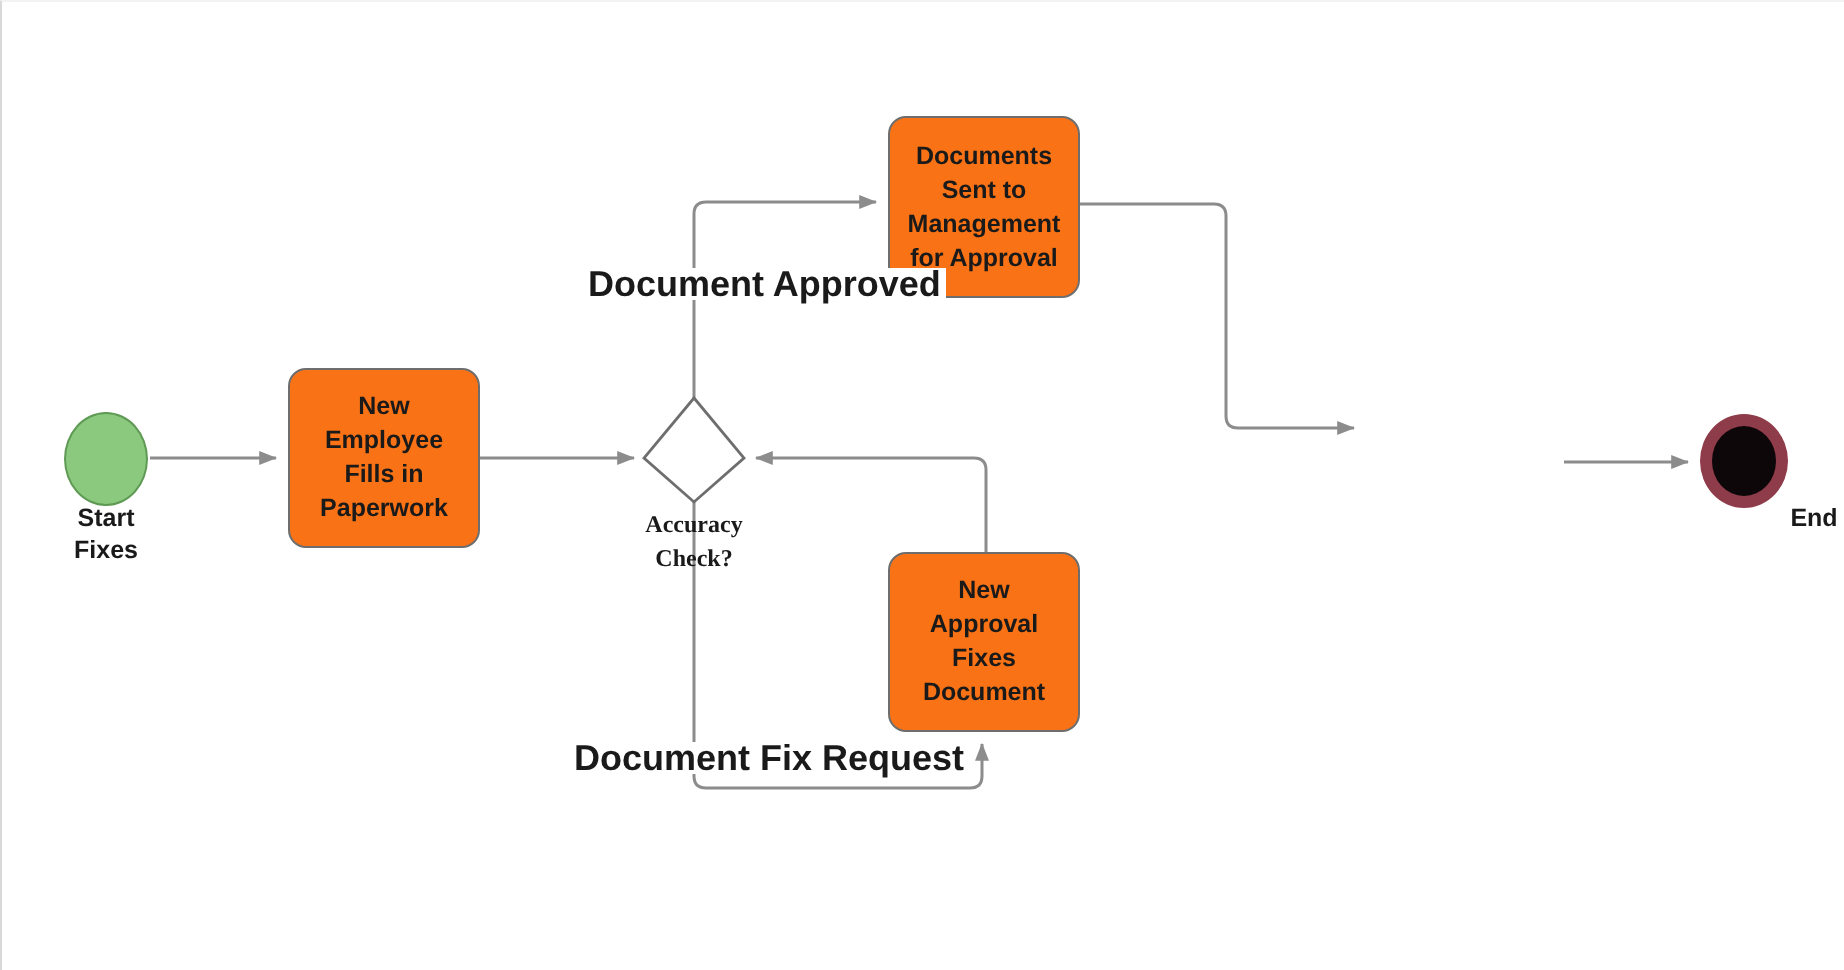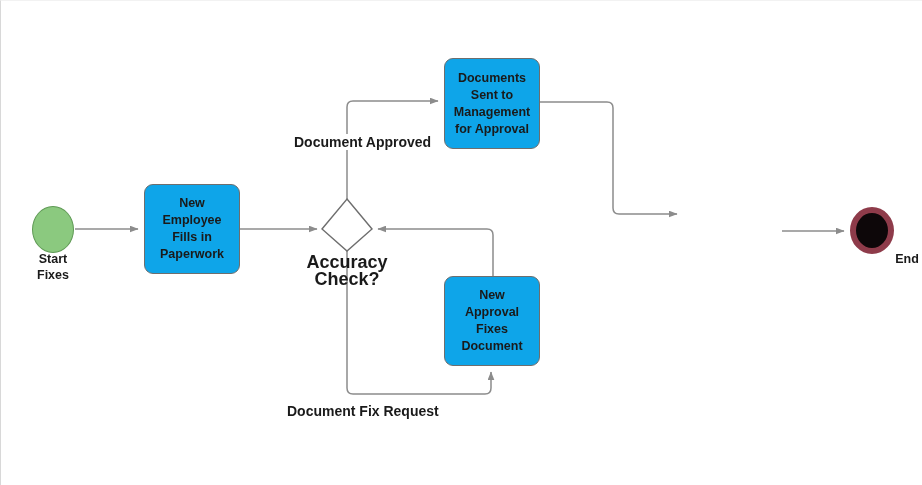--- a/index.html
+++ b/index.html
@@ -25,21 +25,21 @@
     left: 0;
     top: 0;
     width: 922px;
     height: 485px;
   }
   .node {
     position: absolute;
     box-sizing: border-box;
   }
   .task {
-    background: #0ea5e9;
+    background: #f97316;
     border: 1.4px solid #6e6e6e;
     border-radius: 9px;
     display: flex;
     align-items: center;
     justify-content: center;
     text-align: center;
     color: #1a1a1a;
     font-size: 12.5px;
     line-height: 17px;
     font-weight: 600;
@@ -67,29 +67,30 @@
     color: #1a1a1a;
     font-size: 12.5px;
     line-height: 16px;
     font-weight: 600;
     white-space: pre-line;
   }
   .gw-label {
     position: absolute;
     text-align: center;
     color: #1a1a1a;
-    font-size: 18px;
+    font-size: 12px;
     line-height: 17px;
     font-weight: 600;
     white-space: pre-line;
+    font-family: Liberation Serif, serif;
   }
   .edge-label {
     position: absolute;
     color: #1a1a1a;
-    font-size: 14px;
+    font-size: 18px;
     line-height: 16px;
     font-weight: 600;
     white-space: nowrap;
     background: #ffffff;
     padding: 0 3px;
   }
 </style>
 </head>
 <body>
 
@@ -135,15 +136,15 @@
 
   <div class="node task" style="left:443px; top:275px; width:96px; height:90px;">New Approval
 Fixes Document</div>
 
 
   <div class="node end-ev" style="left:849px; top:206px;"></div>
   <div class="ev-label" style="left:862px; top:250px; width:88px;">End</div>
 
   <div class="edge-label" style="left:290px; top:133px;">Document Approved</div>
 
-  <div class="edge-label" style="left:283px; top:370px;margin-top:32px;">Document Fix Request</div>
+  <div class="edge-label" style="left:283px; top:370px;">Document Fix Request</div>
 
 </div>
 
 </body></html>

